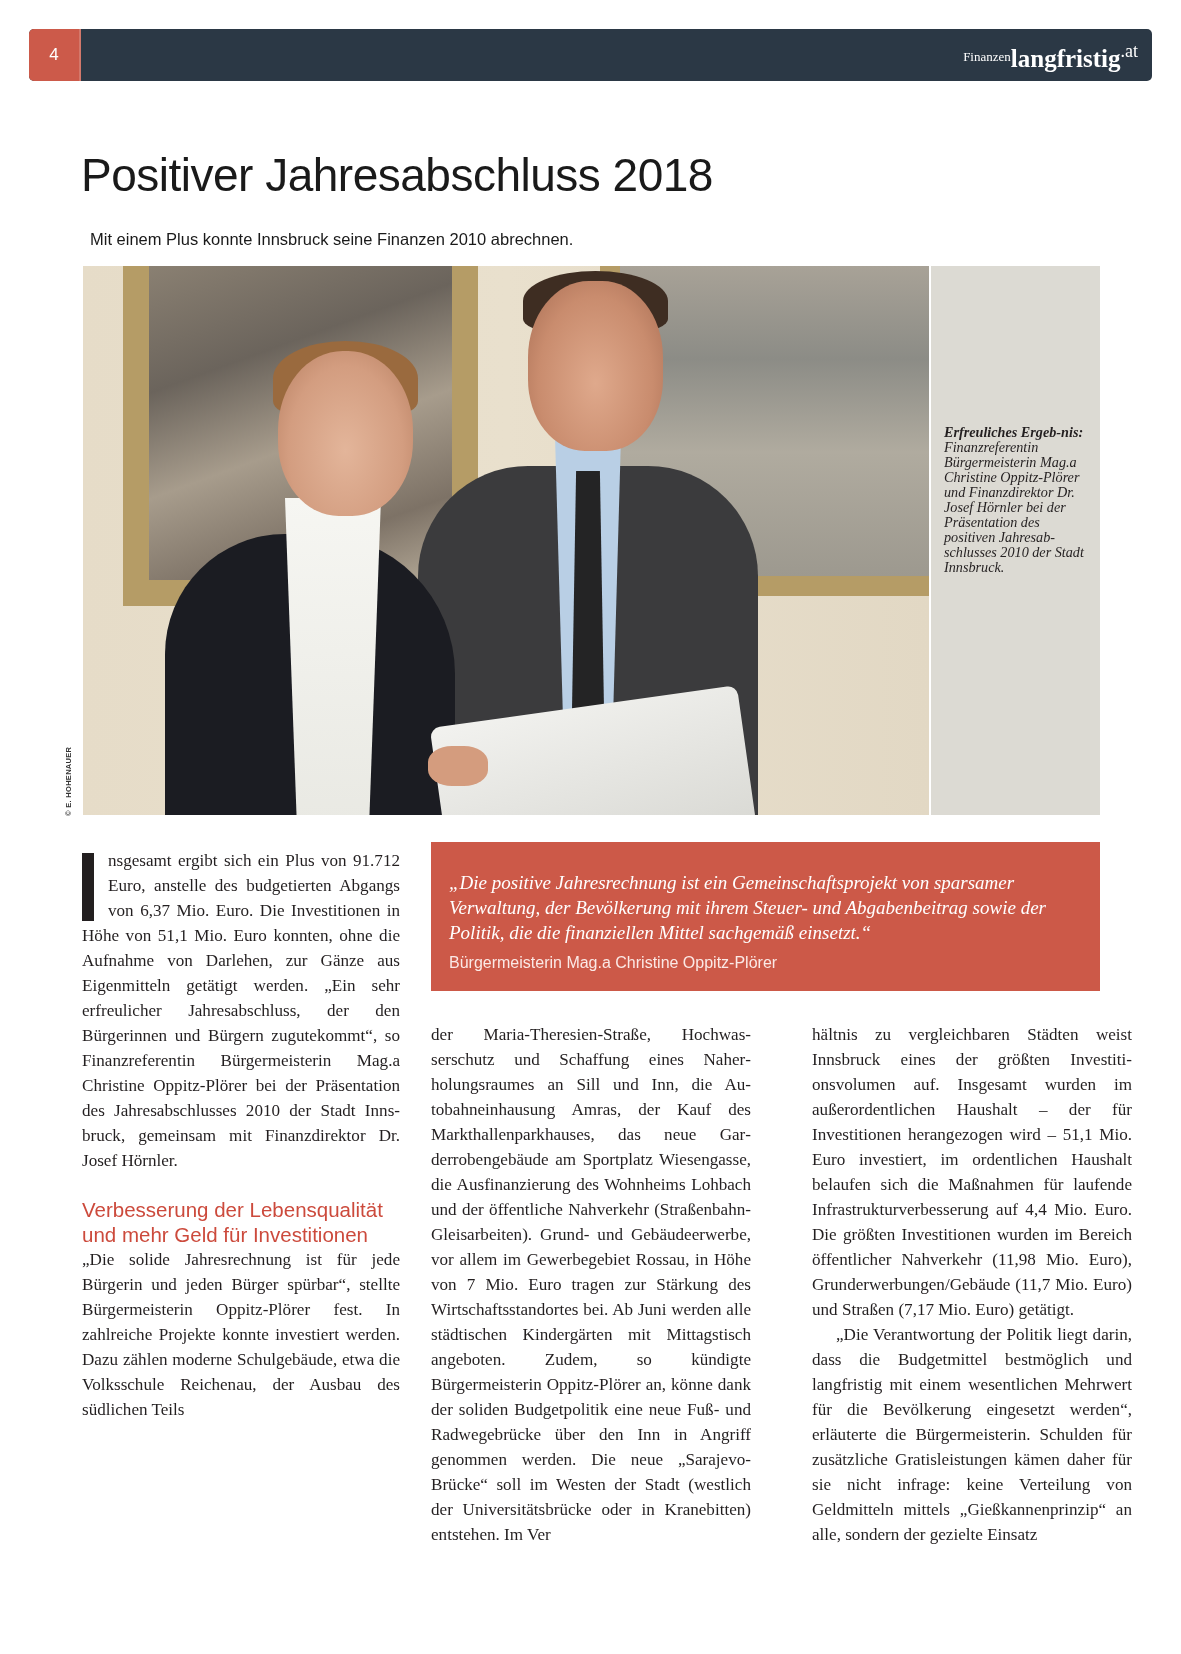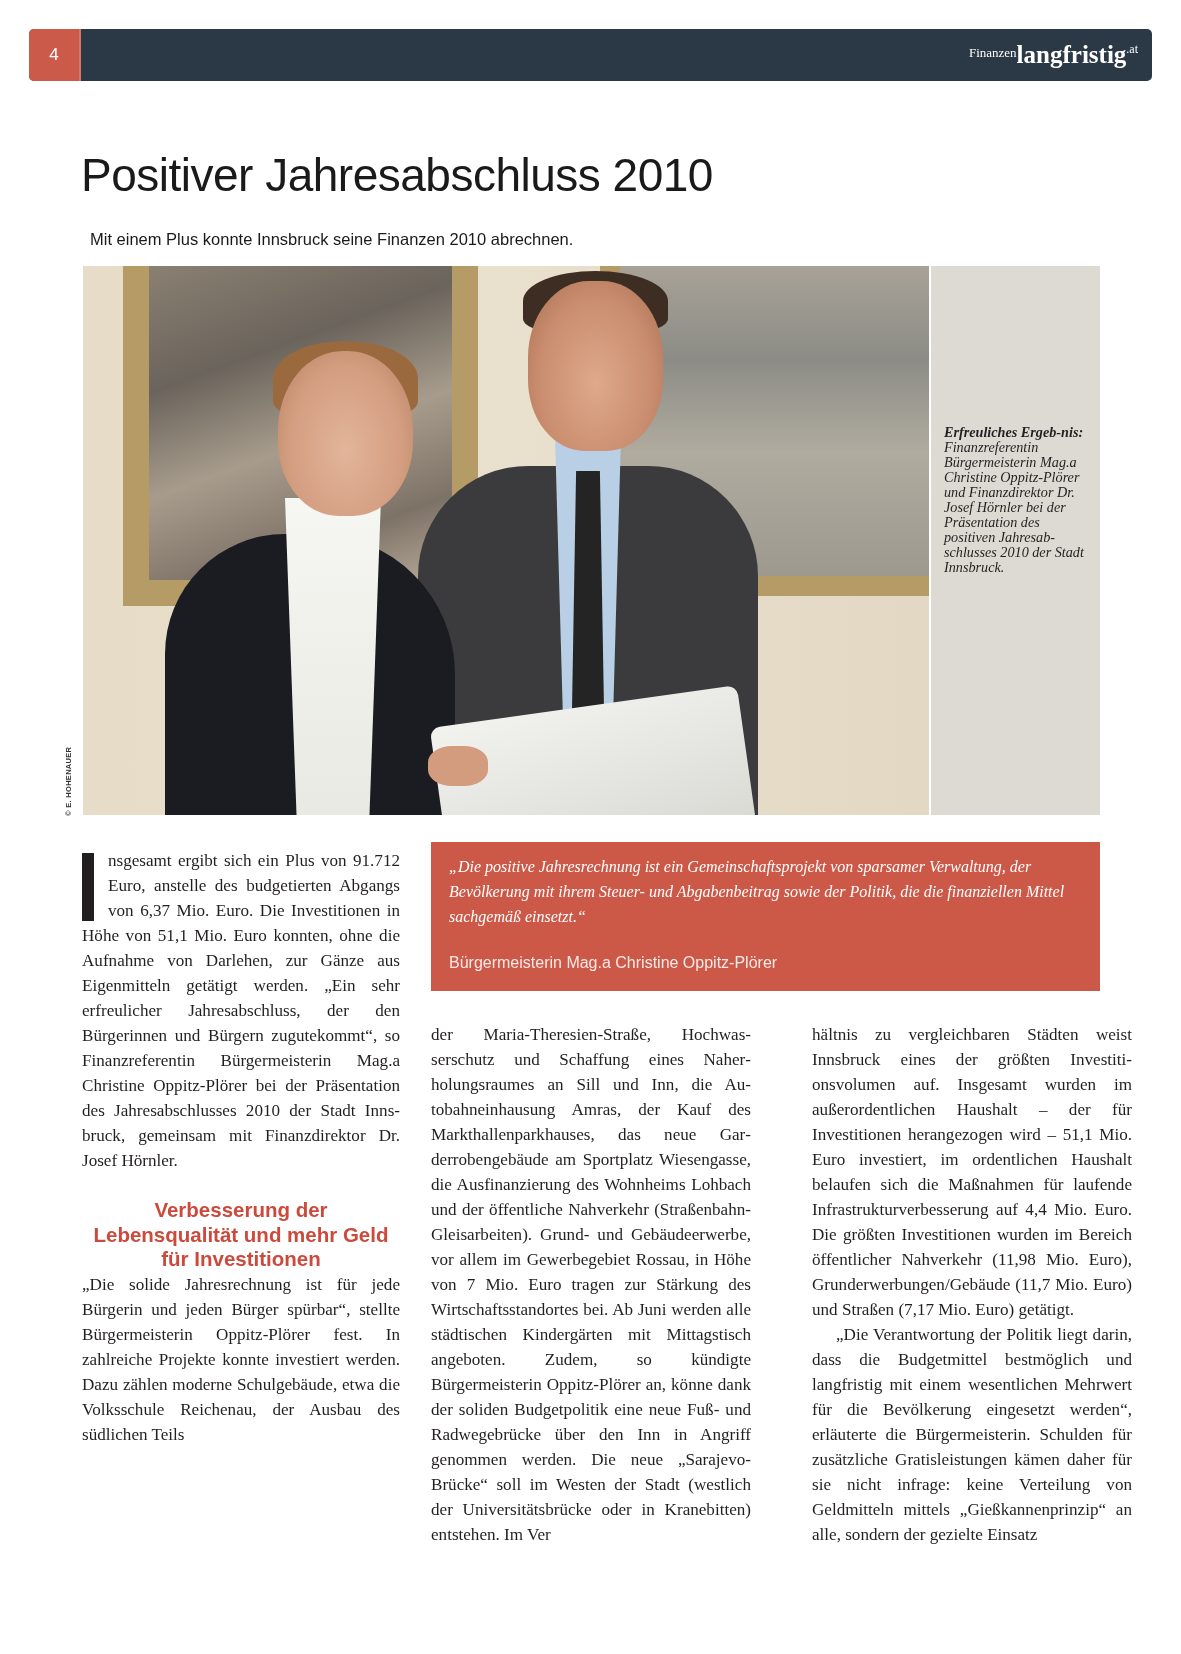--- a/index.html
+++ b/index.html
@@ -10,21 +10,21 @@
     .header { position: absolute; left: 29px; top: 29px; width: 1123px; height: 52px;
               background: #2b3845; border-radius: 5px; overflow: hidden; }
     .page-num { position: absolute; left: 0; top: 0; width: 50px; height: 52px;
                 background: #cc5a4a; color: #fff; font-family: "Liberation Sans", sans-serif;
                 font-size: 17px; line-height: 52px; text-align: center; border-right: 2px solid #eee3; }
     .section-title { position: absolute; left: 71px; top: 0; line-height: 52px; color: #fff;
                      font-family: "Liberation Sans", sans-serif; font-size: 19px; letter-spacing: 5.2px; }
     .brand { position: absolute; right: 14px; top: 12px; color: #fff; font-family: "Liberation Serif", serif; }
     .brand .small { font-size: 13px; vertical-align: 6px; }
     .brand .big { font-size: 25px; font-weight: bold; }
-    .brand .sup { font-size: 12px; vertical-align: 10px; }
+    .brand .sup { font-size: 18px; vertical-align: 10px; }
 
     
     .title { position: absolute; left: 81px; top: 148px; margin: 0; font-family: "Liberation Sans", sans-serif;
              font-weight: normal; font-size: 46px; letter-spacing: -0.5px; color: #1a1a1a; }
     .subtitle { position: absolute; left: 82px; top: 222px; margin: 8px; font-family: "Liberation Sans", sans-serif;
                 font-size: 16.5px; color: #1a1a1a; }
 
     
     .photo { position: absolute; left: 83px; top: 266px; width: 846px; height: 549px; overflow: hidden;
              background: linear-gradient(90deg, #e6dcc8 0%, #e9e0cd 50%, #e2d8c4 100%); }
@@ -70,40 +70,40 @@
 
     
     .col { position: absolute; font-size: 17.1px; line-height: 25px; text-align: justify; hyphens: manual; color: #231f20; }
     .col p { margin: 0; }
     .col .indent { text-indent: 24px; }
     .col1 { left: 82px; top: 848px; width: 318px; }
     .col2 { left: 431px; top: 1022px; width: 320px; }
     .col3 { left: 812px; top: 1022px; width: 320px; }
     .dropcap { float: left; width: 12px; height: 68px; background: #231f20; margin: 5px 14px 0 0; }
     .col-heading { margin: 25px 0 0 0 !important; font-family: "Liberation Sans", sans-serif;
-                   font-size: 20.5px; line-height: 24.5px; color: #cc4a3c; text-align: center; font-weight: bold; }
+                   font-size: 20.5px; line-height: 24.5px; color: #cc4a3c; text-align: left; font-weight: normal; }
 
     
     .quote-box { position: absolute; left: 431px; top: 842px; width: 669px; height: 149px; background: #cc5948; }
-    .quote-text { position: absolute; left: 18px; top: 12px; width: 630px; color: #fff; font-style: italic;
-                  font-size: 16px; line-height: 25px; }
+    .quote-text { position: absolute; left: 18px; top: 28px; width: 630px; color: #fff; font-style: italic;
+                  font-size: 19px; line-height: 25px; }
     .quote-author { position: absolute; left: 18px; top: 112px; color: #fbe9e6;
                     font-family: "Liberation Sans", sans-serif; font-size: 16px; }
   </style>
 </head>
 <body>
 
 <div class="header">
   <div class="page-num">4</div>
   <div class="brand">
     <span class="small">Finanzen</span><span class="big">langfristig</span><span class="sup">.at</span>
   </div>
 </div>
 
-<h1 class="title">Positiver Jahresabschluss 2010</h1>
+<h1 class="title">Positiver Jahresabschluss 2018</h1>
 <p class="subtitle">Mit einem Plus konnte Innsbruck seine Finanzen 2010 abrechnen.</p>
 
 <div class="photo" title="Finanzreferentin Bürgermeisterin Christine Oppitz-Plörer und Finanzdirektor Dr. Josef Hörnler mit dem Jahresabschluss">
   <div class="frame-left">
       <div class="canvas"></div>
     </div>
   <div class="frame-right">
       <div class="canvas"></div>
     </div>
   <div class="man-suit"></div>

